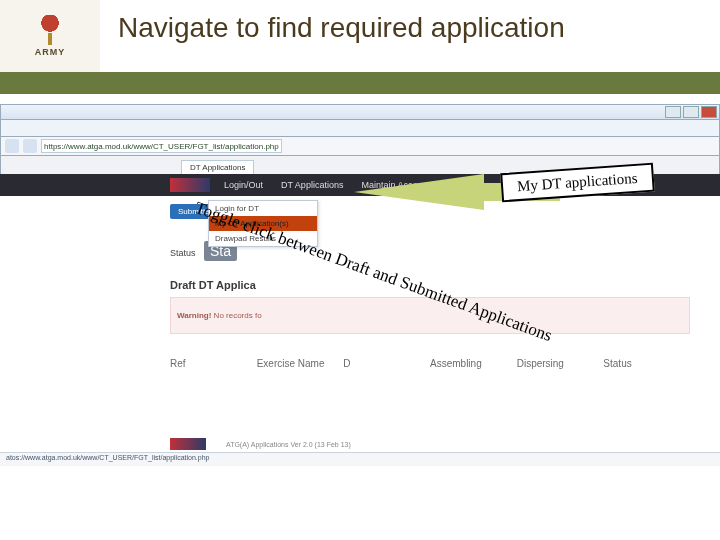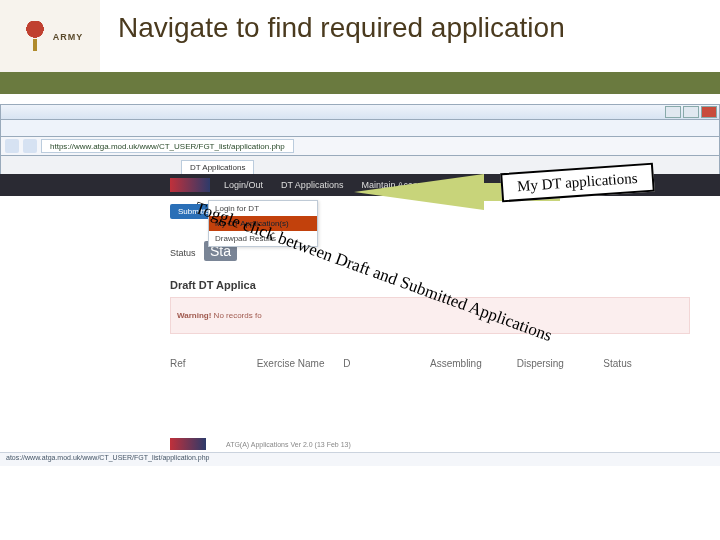--- a/index.html
+++ b/index.html
@@ -1,33 +1,33 @@
 <!DOCTYPE html>
 <html><head>
 <meta charset="utf-8">
 <style>
   * { box-sizing: border-box; margin: 0; padding: 0; }
   body { width: 720px; height: 540px; font-family: Arial, sans-serif; background: #fff; overflow: hidden; position: relative; }
   .slide-header { display: flex; align-items: flex-start; }
-  .logo-block { width: 100px; height: 72px; background: #f7f3ed; display: flex; flex-direction: row; align-items: center; justify-content: center; }
+  .logo-block { width: 100px; height: 72px; background: #f7f3ed; display: flex; flex-direction: column; align-items: center; justify-content: center; }
   .crest { width: 36px; height: 30px; background: radial-gradient(circle at 50% 40%, #c04030 0 40%, transparent 41%), linear-gradient(#b08a2c,#b08a2c); background-repeat: no-repeat; background-size: 36px 20px, 4px 16px; background-position: center top, center 18px; clip-path: polygon(20% 0, 80% 0, 100% 50%, 80% 100%, 20% 100%, 0 50%); }
   .army-text { font-size: 9px; font-weight: bold; color: #5a4a2c; letter-spacing: 1px; margin-top: 2px; }
   .title-block { flex: 1; background: #fff; padding: 12px 10px 16px 18px; }
   .title-block h1 { font-size: 28px; font-weight: normal; color: #4a3a1e; }
   .green-bar { height: 22px; background: #6a7a3f; width: 100%; }
   
   .browser { margin: 10px 0 0 0; width: 720px; }
   .b-titlebar { height: 16px; background: linear-gradient(#eef3fa,#d8e4f2); border: 1px solid #9ab; display: flex; align-items: center; position: relative; }
   .b-titlebar .winbtn { position: absolute; right: 2px; top: 1px; display: flex; gap: 2px; }
   .b-titlebar .winbtn span { width: 16px; height: 12px; background: #e0e8f0; border: 1px solid #8aa; display: inline-block; }
   .b-titlebar .winbtn .close { background: #c84c3c; }
   .b-tabs { height: 16px; background: #eef3fa; border-left:1px solid #9ab;border-right:1px solid #9ab; }
   .b-nav { height: 20px; background: #f4f6fa; border: 1px solid #9ab; display: flex; align-items: center; gap: 4px; padding: 0 4px; }
   .nav-icon { width: 14px; height: 14px; background: #d6e2f2; border-radius: 2px; }
-  .urlbar { flex: 0 0 240px; height: 14px; background: #fff; border: 1px solid #bcd; font-size: 8px; padding: 0 8px; color: #2a4a2a; display: flex; align-items: center; }
+  .urlbar { flex: 0 0 240px; height: 14px; background: #fff; border: 1px solid #bcd; font-size: 8px; padding: 0 2px; color: #2a4a2a; display: flex; align-items: center; }
   .b-tabrow { height: 18px; background: #f0f2f5; border-left:1px solid #9ab;border-right:1px solid #9ab; display:flex; align-items:flex-end; padding-left: 180px; }
   .b-tab { background:#fff; border:1px solid #bcd; border-bottom:none; font-size:8px; padding:2px 8px; color:#333; }
   
   .app { background:#fff; min-height: 300px; position: relative; padding: 0 0 10px 0; }
   .dark-bar { height: 22px; background:#2a2a33; display:flex; align-items:center; padding-left: 170px; color:#fff; font-size:9px; }
   .app-logo { width:40px; height:14px; background:linear-gradient(90deg,#c0303a,#2d3a6a); margin-right:14px; }
   .dark-bar span { margin-right: 18px; color:#ddd; }
   .menu-pane { position:absolute; left: 208px; top: 26px; background:#fff; border:1px solid #bfcad6; width:110px; box-shadow:1px 1px 3px rgba(0,0,0,.15); font-size:8px; color:#444; }
   .menu-pane div { padding:3px 6px; }
   .menu-pane .hl { background:#c2410c; color:#123; }

